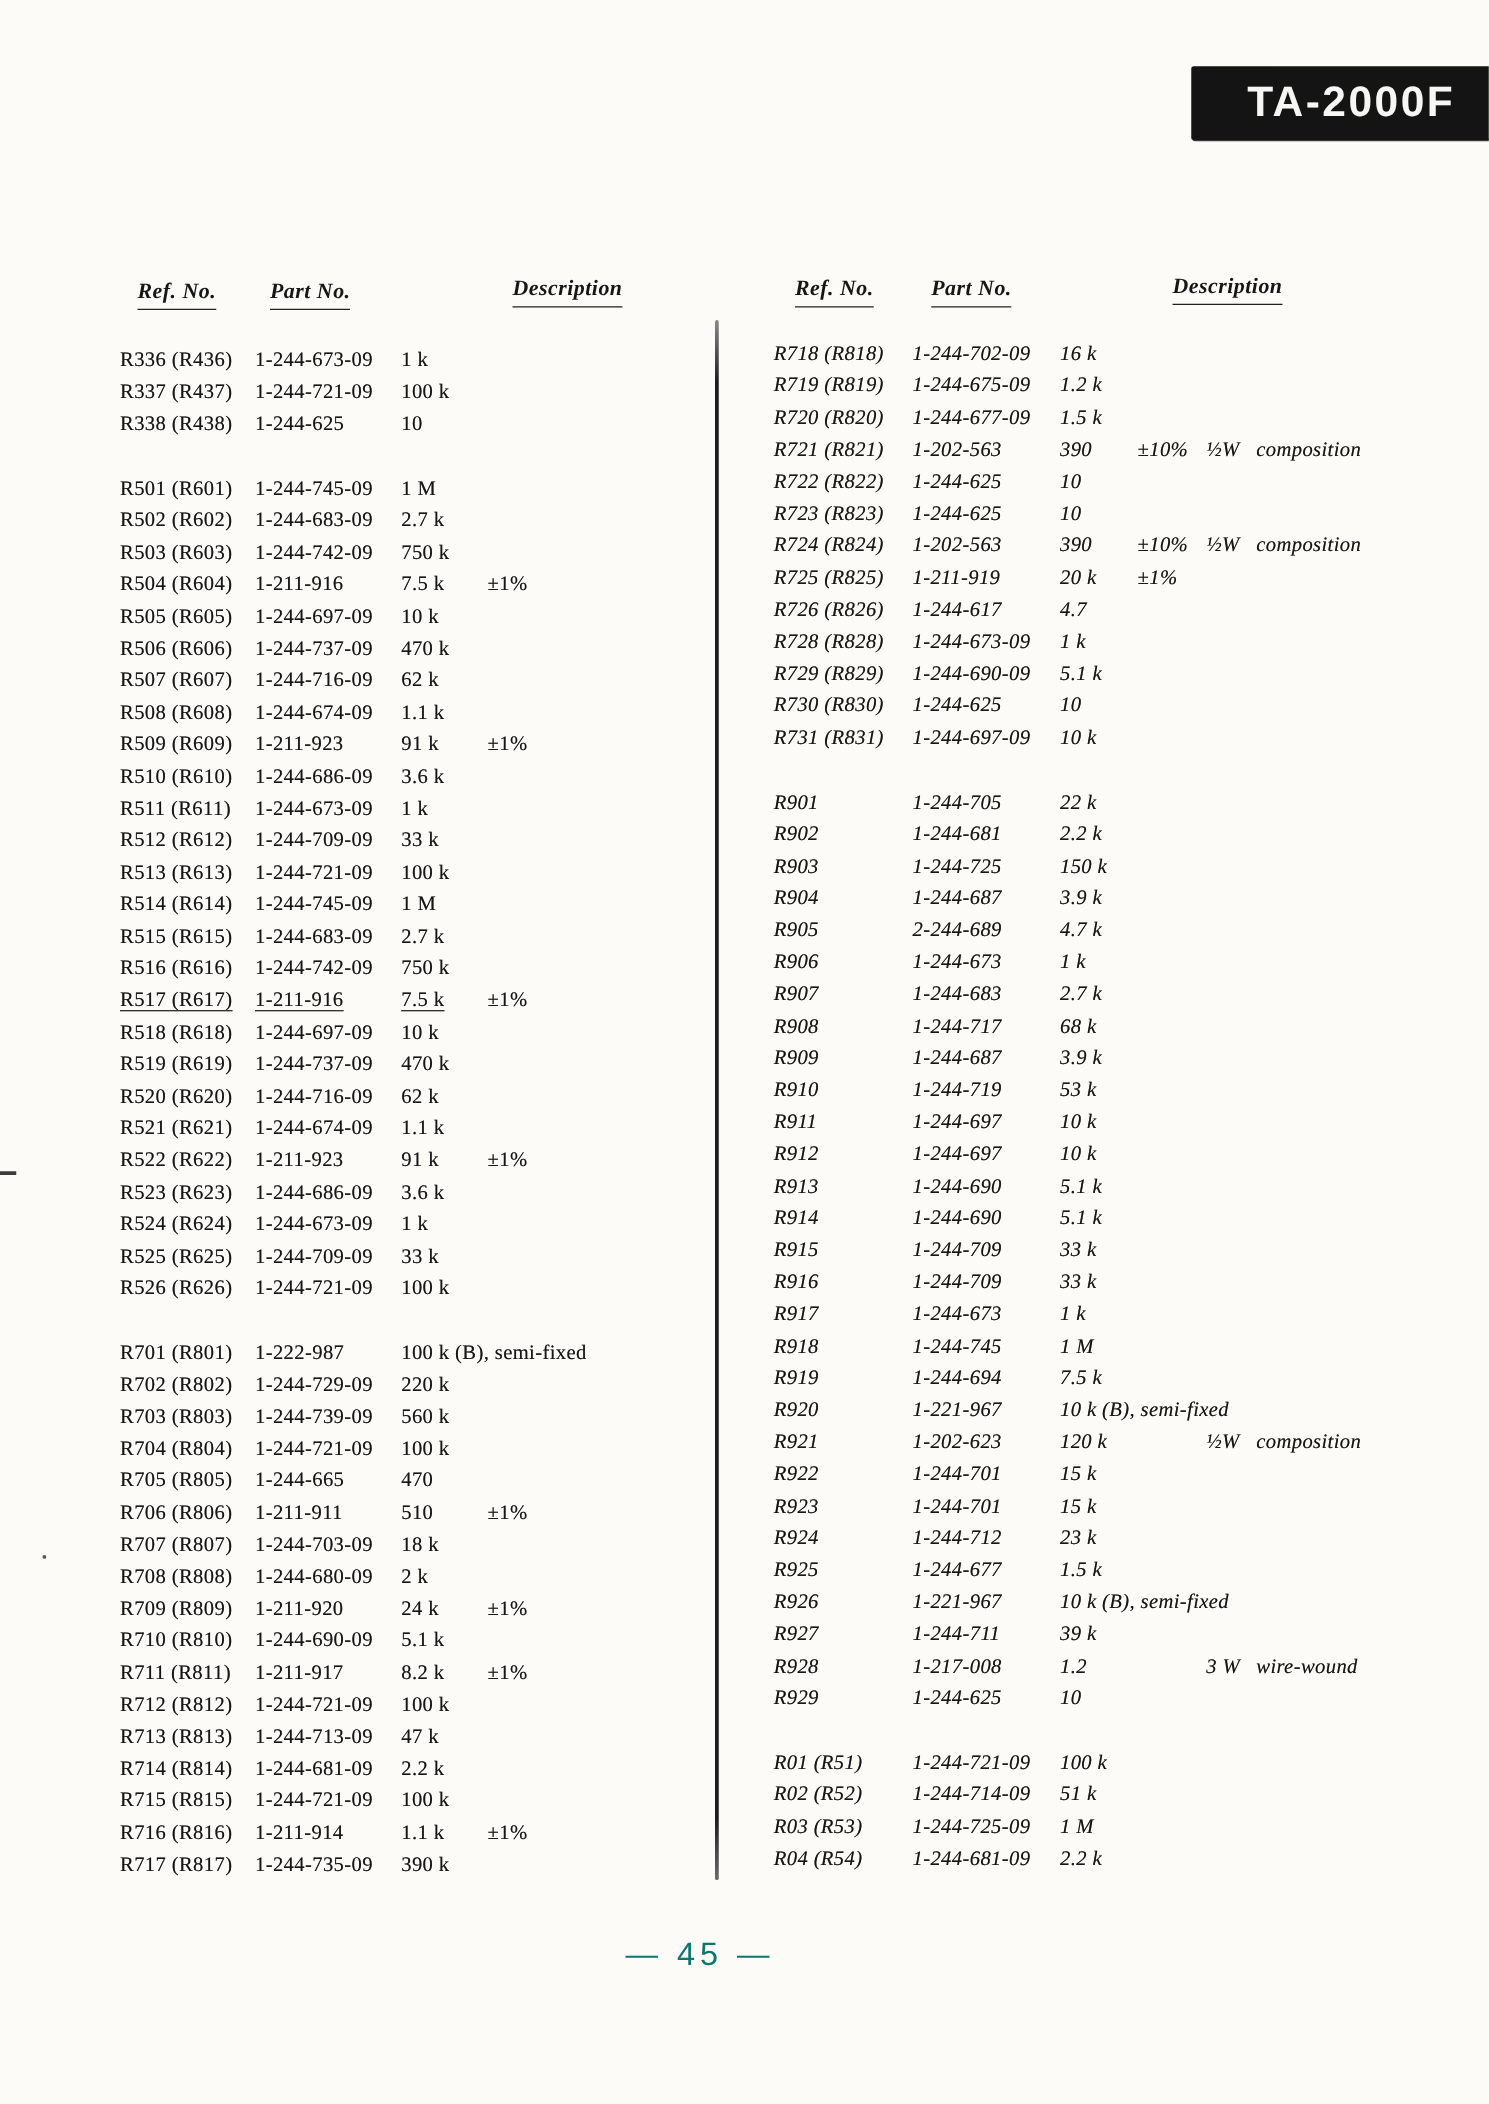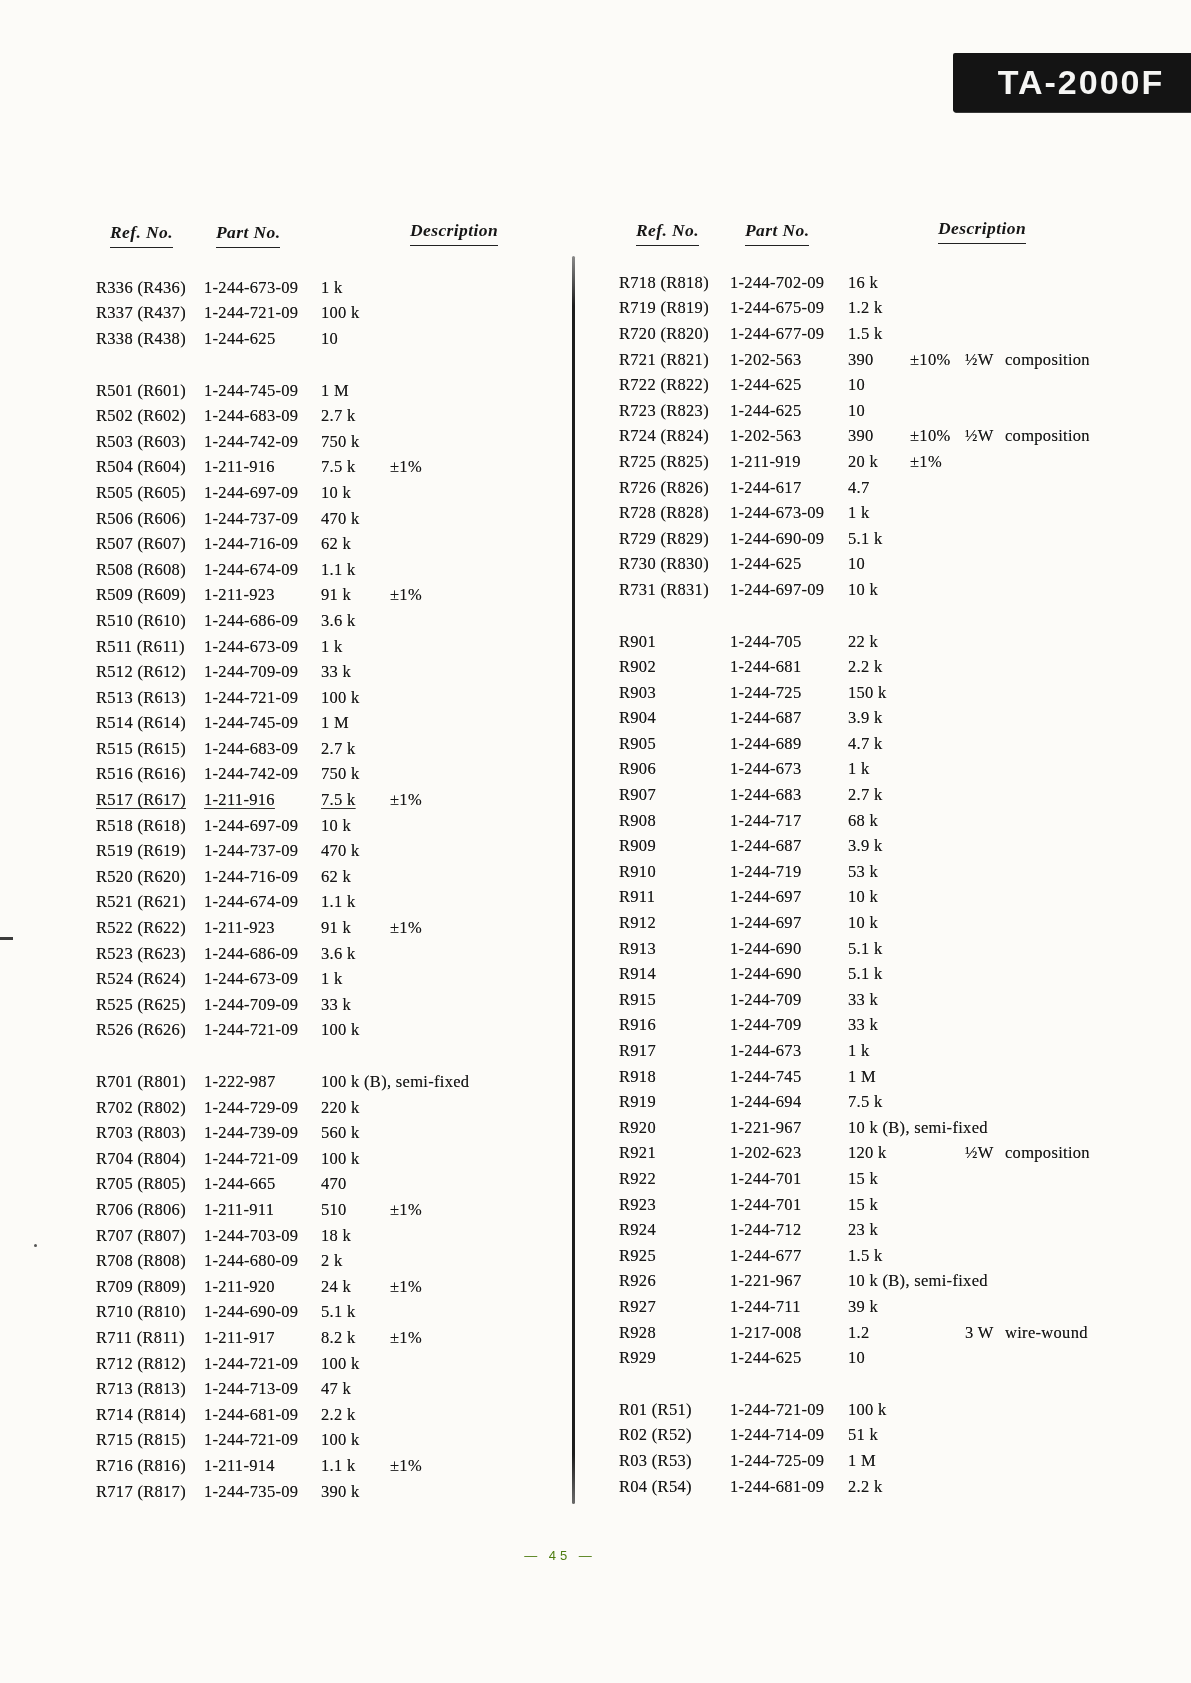--- a/index.html
+++ b/index.html
@@ -36,21 +36,21 @@
   
   .col{position:absolute;}
   #col-left{left:96px;top:275px;width:470px;}
   #col-right{left:619px;top:270px;width:560px;}
   .row{
     display:grid;height:25.6px;align-items:center;
     white-space:nowrap;font-size:16.5px;letter-spacing:0.3px;
     text-shadow:0 0 0.4px rgba(20,20,20,0.55);
   }
   #col-left .row{grid-template-columns:108px 117px 69px auto;}
-  #col-right .row{grid-template-columns:111px 118px 62px 55px 40px auto;}
+  #col-right .row{grid-template-columns:111px 118px 62px 55px 40px auto;font-style:italic;}
   .group-gap{height:26px;}
   .cell{overflow:visible;}
   .marked .c-ref,.marked .c-part,.marked .c-value{
     text-decoration:underline;
     text-decoration-thickness:1.4px;
     text-underline-offset:3px;
     text-decoration-color:#333;
   }
   
   #fold-line{
@@ -62,21 +62,21 @@
     position:absolute;left:0;top:937px;width:13px;height:3px;background:#3c3c3c;
   }
   #margin-dot{
     position:absolute;left:34px;top:1244px;width:3px;height:3px;background:#555;border-radius:50%;
   }
   
   #page-number{
     position:absolute;left:470px;top:1548px;width:180px;
     text-align:center;
     font-family:"Liberation Sans", sans-serif;
-    font-size:13px;letter-spacing:4px;color:#4d7c0f;
+    font-size:26px;letter-spacing:4px;color:#0f766e;
   }
 </style>
 </head>
 <body>
 
 <div id="page">
 
   <div id="model-badge">
     <span>TA-2000F</span>
   </div>
@@ -511,21 +511,21 @@
         <div class="row">
           <span class="cell c-ref">R904</span>
           <span class="cell c-part">1-244-687</span>
           <span class="cell c-value">3.9 k</span>
           <span class="cell c-tol"></span>
           <span class="cell c-watt"></span>
           <span class="cell c-type"></span>
         </div>
         <div class="row">
           <span class="cell c-ref">R905</span>
-          <span class="cell c-part">1-244-689</span>
+          <span class="cell c-part">2-244-689</span>
           <span class="cell c-value">4.7 k</span>
           <span class="cell c-tol"></span>
           <span class="cell c-watt"></span>
           <span class="cell c-type"></span>
         </div>
         <div class="row">
           <span class="cell c-ref">R906</span>
           <span class="cell c-part">1-244-673</span>
           <span class="cell c-value">1 k</span>
           <span class="cell c-tol"></span>

